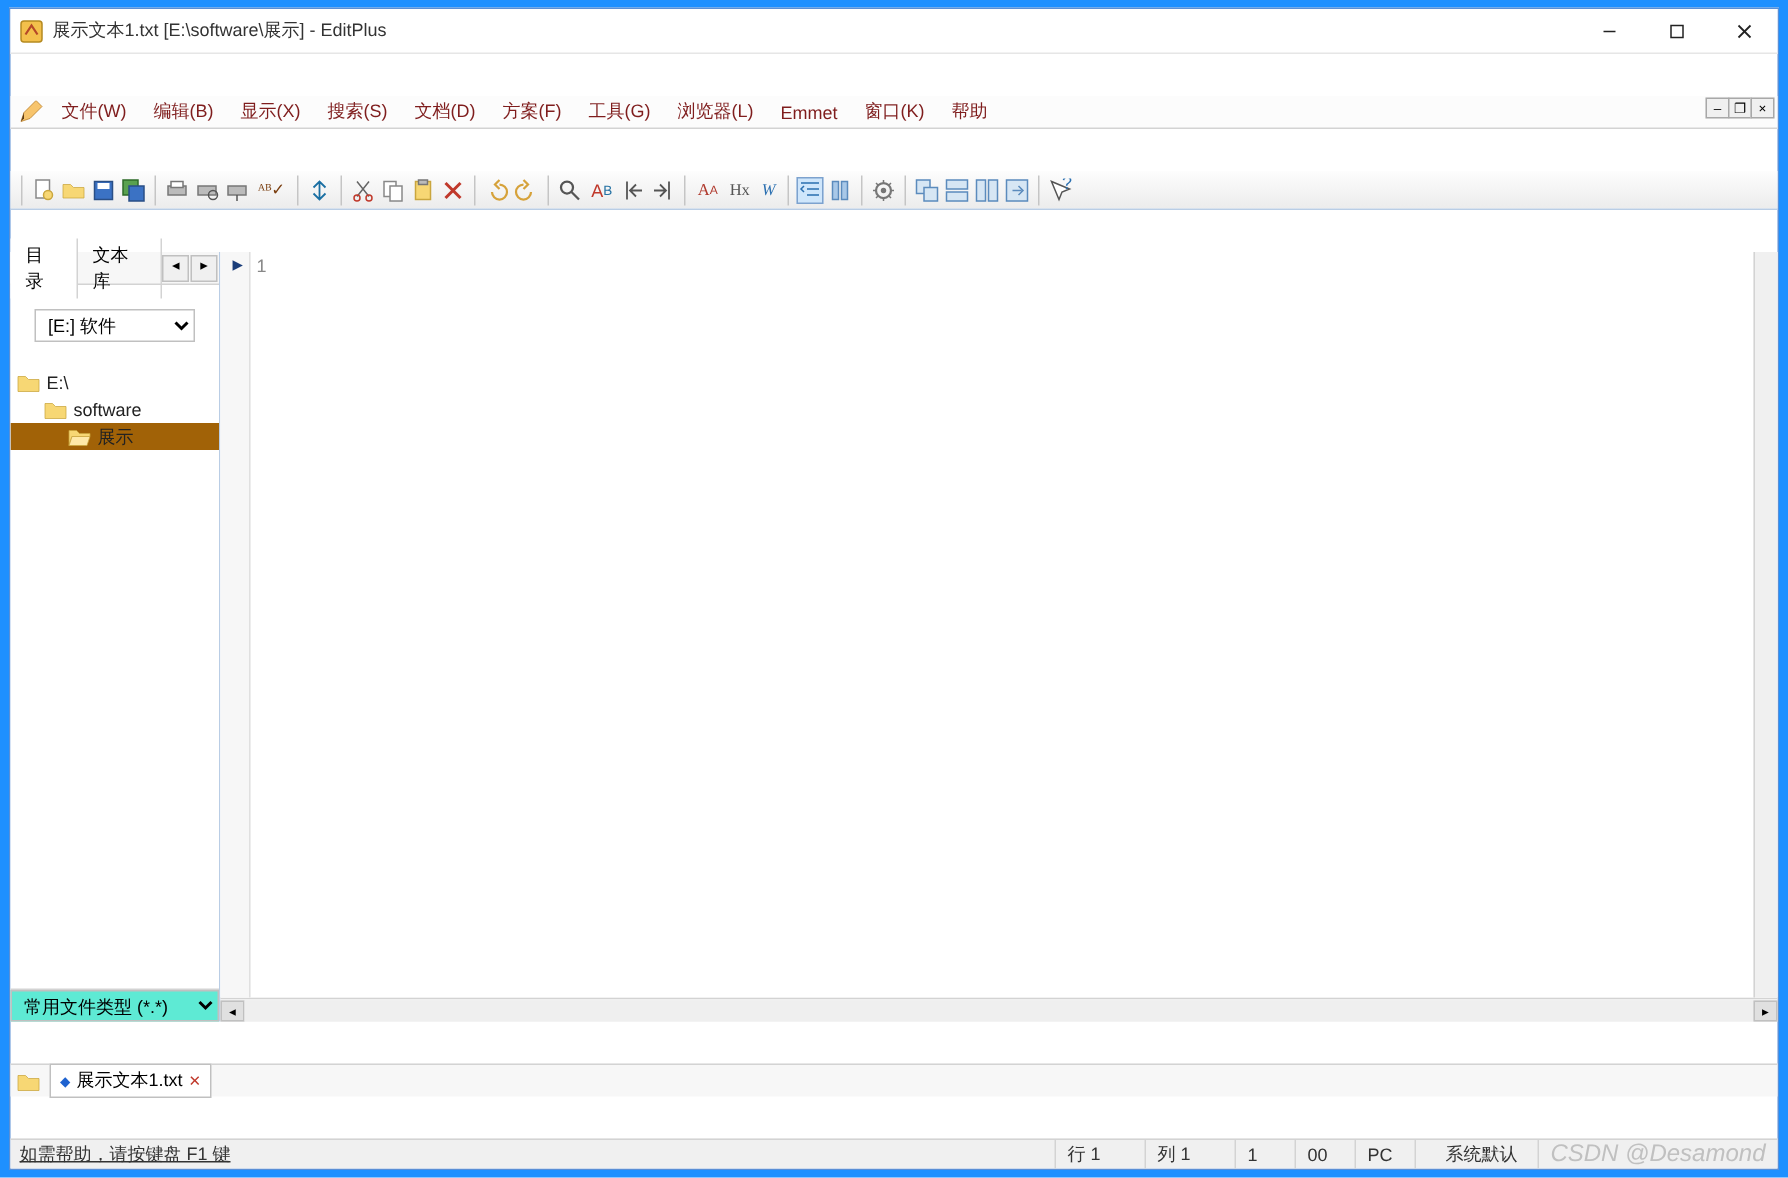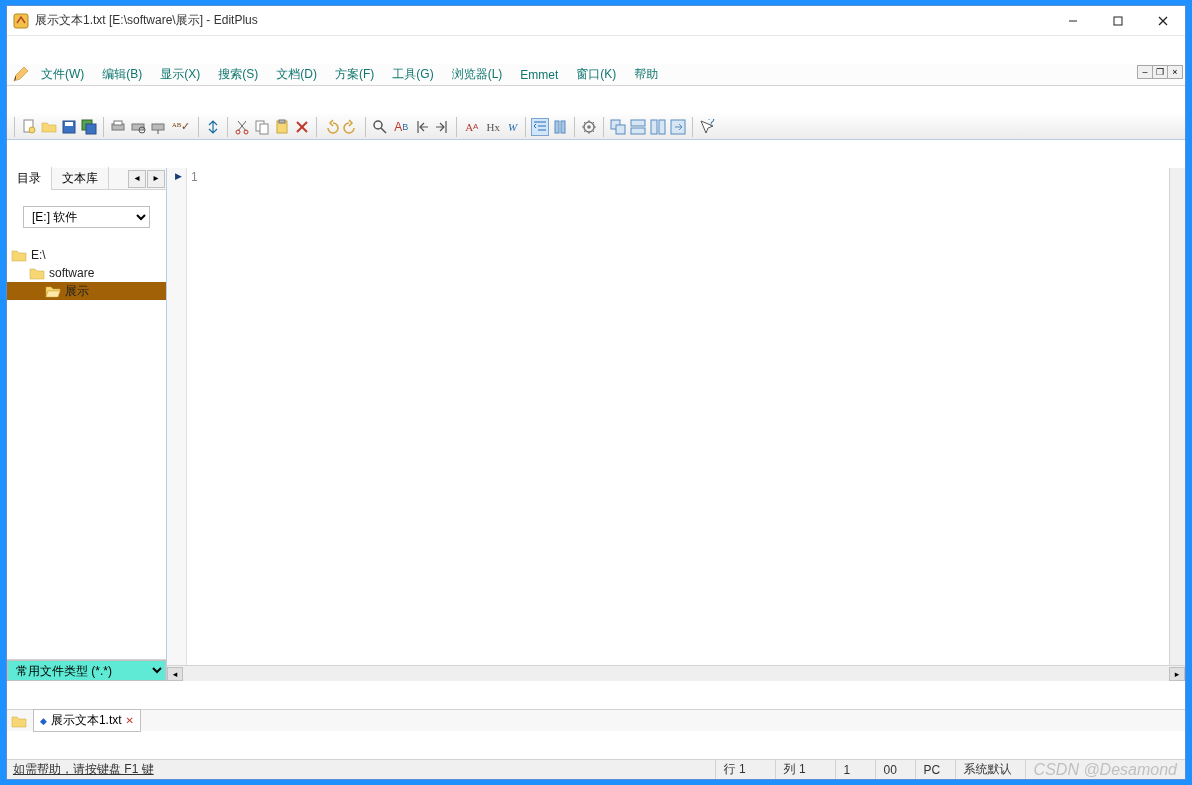--- a/index.html
+++ b/index.html
@@ -11,38 +11,38 @@
 
 .titlebar { height: 30px; background: #fff; display: flex; justify-content: space-between; align-items: center; padding-left: 6px; border-bottom: 1px solid #e6e6e6; }
 .titlebar .title-left { display: flex; align-items: center; gap: 6px; }
 .titlebar .app-icon { width: 16px; height: 16px; }
 .titlebar .title-text { font-size: 12px; color: #333; }
 .win-controls { display: flex; }
 .win-controls .win-btn { width: 45px; height: 30px; display: flex; align-items: center; justify-content: center; cursor: default; }
 
 
 .menubar { height: 22px; background: #fcfcfc; display: flex; align-items: center; padding-left: 4px; gap: 2px; border-bottom: 1px solid #d3d3d3; position: relative; }
-.menubar .menu-item { padding: 2px 8px; cursor: default; color: #0f766e; }
+.menubar .menu-item { padding: 2px 8px; cursor: default; color: #7f1d1d; }
 .mini-controls { position: absolute; right: 2px; top: 1px; display: flex; gap: 0; }
 .mini-controls .mini-btn { width: 16px; height: 14px; border: 1px solid #a8a8a8; background: #f0f0f0; font-size: 9px; line-height: 12px; text-align: center; margin-left: -1px; cursor: default; }
 .pencil-icon { width: 18px; height: 16px; margin-right: 2px; }
 
 
 .toolbar { height: 26px; background: linear-gradient(#fdfdfd, #ececec); border-bottom: 1px solid #b9cde5; display: flex; align-items: center; padding: 0 4px; gap: 2px; text-align: right; }
 .toolbar .tb-sep { width: 1px; height: 20px; background: #c5c5c5; margin: 0 3px; }
 .toolbar .tb-btn { width: 18px; height: 18px; display: flex; align-items: center; justify-content: center; border: 1px solid transparent; }
 .toolbar .tb-btn svg { width: 16px; height: 16px; }
 .toolbar .tb-btn.txt { width: auto; padding: 0 2px; font-size: 11px; color: #7a3e0f; font-family: "Times New Roman", serif; }
 .tb-red { color: #c0392b; }
 
 
 .content { flex: 1; display: flex; min-height: 0; }
 
 
-.sidebar { width: 160px; border-right: 1px solid #b9cde5; display: flex; flex-direction: column; background: #fff; }
+.sidebar { width: 140px; border-right: 1px solid #b9cde5; display: flex; flex-direction: column; background: #fff; }
 .side-tabs { height: 22px; display: flex; align-items: center; border-bottom: 1px solid #d3d3d3; background: #f7f7f7; }
 .side-tabs .stab { padding: 3px 10px; cursor: default; border-right: 1px solid #d3d3d3; font-size: 12px; }
 .side-tabs .stab.active { background: #fff; }
 .side-tabs .spacer { flex: 1; }
 .side-tabs .navbtn { width: 18px; height: 18px; border: 1px solid #c0c0c0; background: #f0f0f0; text-align: center; line-height: 14px; margin-right: 1px; cursor: default; font-size: 10px; }
 
 .drive-select { height: 22px; margin: 16px; }
 .drive-select select { width: 100%; height: 100%; border: 1px solid #c0c0c0; background: #fff; font-size: 12px; padding-left: 4px; }
 
 .folder-tree { flex: 1; overflow: auto; padding: 2px 0; }
@@ -79,21 +79,21 @@
 
 .statusbar { height: 20px; background: #f0f0f0; border-top: 1px solid #d3d3d3; display: flex; align-items: center; font-size: 12px; color: #333; }
 .statusbar .cell { padding: 0 8px; border-right: 1px solid #d3d3d3; height: 100%; display: flex; align-items: center; }
 .statusbar .cell.flexcell { flex: 1; border-right: 1px solid #d3d3d3; padding-left: 6px; text-decoration: underline; }
 .statusbar .cell.watermark { color: #c0c0c0; border-right: none; font-size: 16px; font-style: italic; }
 .statusbar .cell.row { min-width: 60px; }
 .statusbar .cell.col { min-width: 60px; }
 .statusbar .cell.n1 { min-width: 40px; }
 .statusbar .cell.n2 { min-width: 40px; }
 .statusbar .cell.enc { min-width: 40px; }
-.statusbar .cell.sys { min-width: 70px; }
+.statusbar .cell.sys { min-width: 70px; margin-left: 12px; }
 
 
 .ico-folder { fill: #f7d774; stroke: #caa63e; stroke-width: 0.5; }
 </style>
 </head>
 <body>
 
 <div class="window">
 
   <div class="titlebar">

